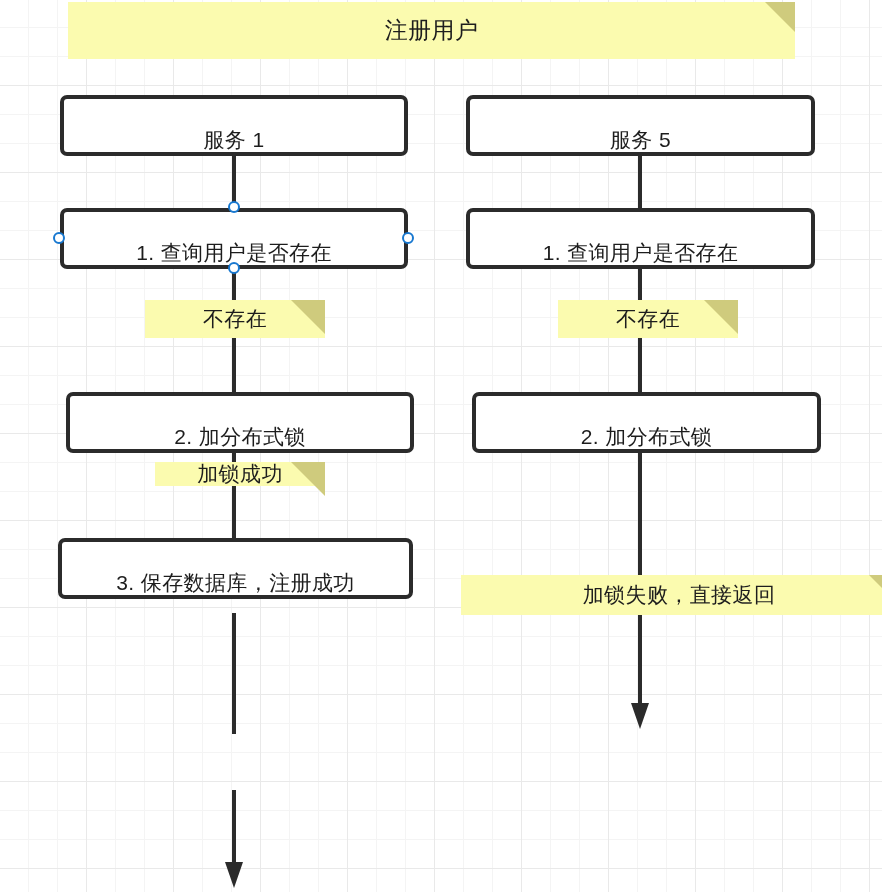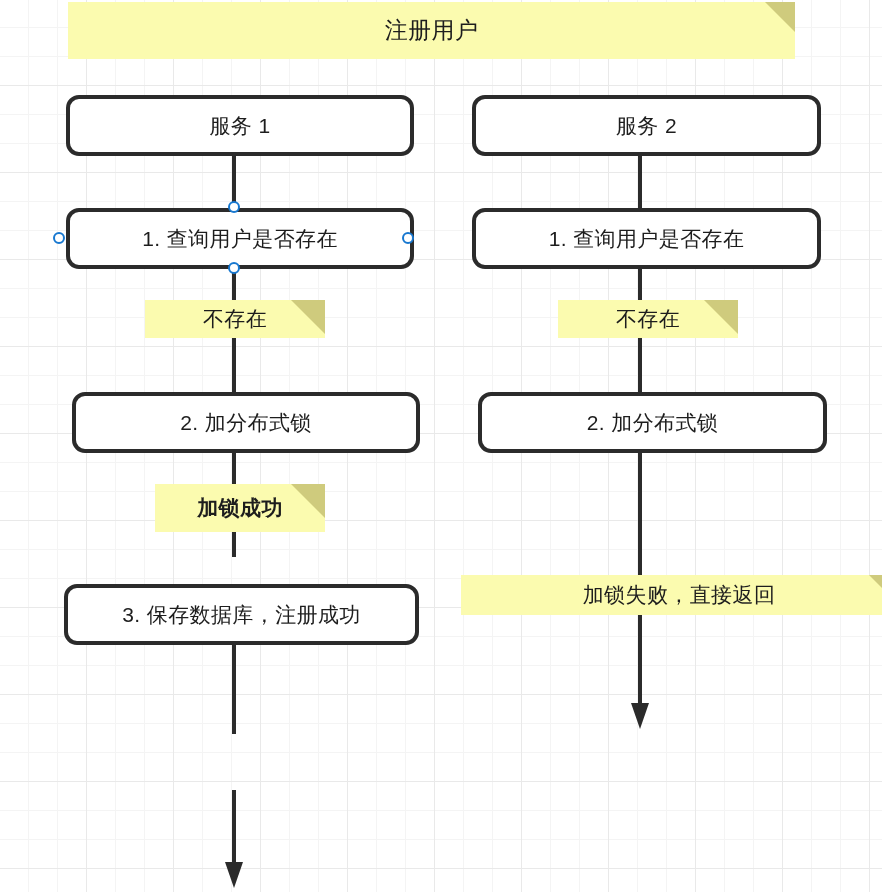--- a/index.html
+++ b/index.html
@@ -46,26 +46,25 @@
     border-right: 9px solid transparent;
     border-top: 26px solid #2b2b2b;
   }
 
   
   .node {
     position: absolute;
     box-sizing: border-box;
     background: #ffffff;
     border: 4px solid #2b2b2b;
-    border-radius: 13px;
+    border-radius: 7px;
     display: flex;
-    align-items: center;
+    align-items: flex-end;
     justify-content: center;
     z-index: 5;
-    margin-left: 6px;
   }
   .node .label {
     font-size: 21px;
     color: #1d1d1d;
     line-height: 1.2;
     letter-spacing: 0.4px;
     white-space: nowrap;
   }
 
   
@@ -157,33 +156,33 @@
   <div class="note" style="left:145px; top:300px; width:180px; height:38px;">
     <div class="note-bg"></div>
     <div class="note-fold" style="border-left-width:34px; border-top-width:34px;"></div>
     <span class="note-text">不存在</span>
   </div>
 
   <div class="node" style="left:66px; top:392px; width:348px; height:61px;">
     <span class="label">2. 加分布式锁</span>
   </div>
 
-  <div class="note" style="left:155px; top:484px; width:170px; height:48px;font-weight:bold;">
+  <div class="note" style="left:155px; top:462px; width:170px; height:24px;">
     <div class="note-bg"></div>
     <div class="note-fold" style="border-left-width:34px; border-top-width:34px;"></div>
     <span class="note-text">加锁成功</span>
   </div>
 
-  <div class="node" style="left:58px; top:584px; width:355px; height:61px;">
+  <div class="node" style="left:58px; top:538px; width:355px; height:61px;">
     <span class="label">3. 保存数据库，注册成功</span>
   </div>
 
 
   <div class="node" style="left:466px; top:95px; width:349px; height:61px;">
-    <span class="label">服务 2</span>
+    <span class="label">服务 5</span>
   </div>
 
   <div class="node" style="left:466px; top:208px; width:349px; height:61px;">
     <span class="label">1. 查询用户是否存在</span>
   </div>
 
   <div class="note" style="left:558px; top:300px; width:180px; height:38px;">
     <div class="note-bg"></div>
     <div class="note-fold" style="border-left-width:34px; border-top-width:34px;"></div>
     <span class="note-text">不存在</span>

